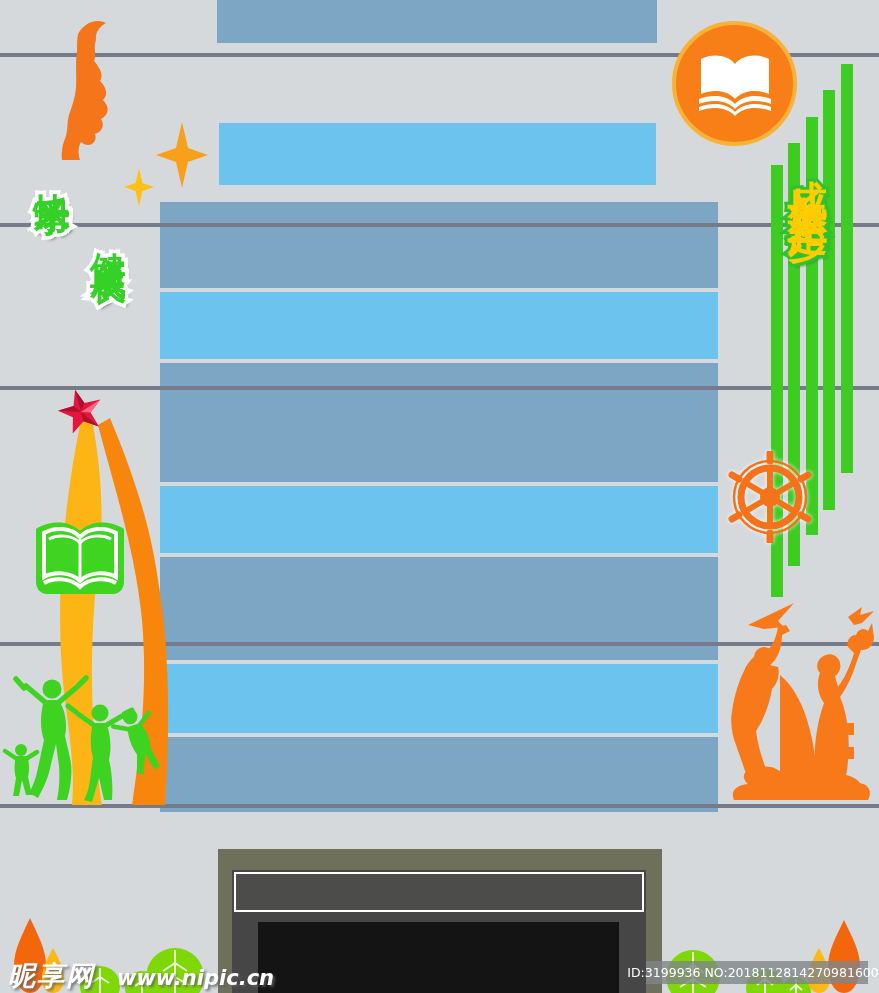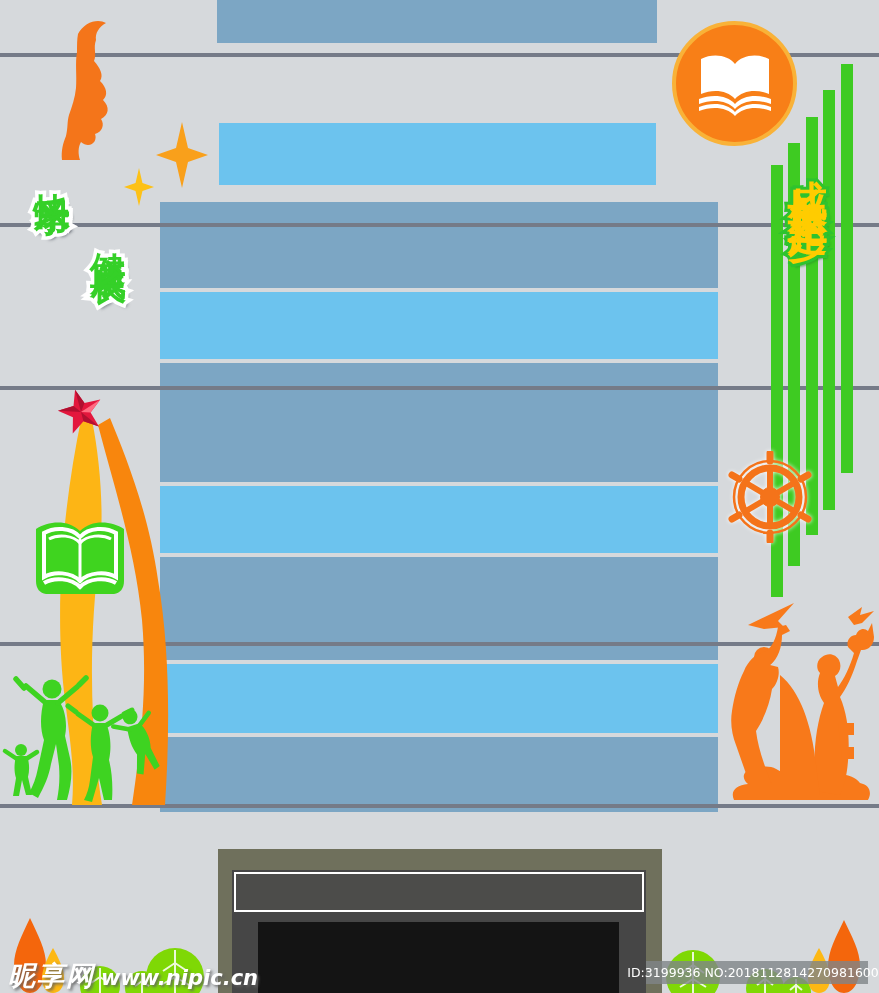--- a/index.html
+++ b/index.html
@@ -29,21 +29,21 @@
   }
   #bottom-frame{position:absolute;left:218px;top:849px;width:444px;height:144px;background:#6f705c;}
   #bottom-inner{position:absolute;left:14px;top:21px;width:414px;height:123px;background:#464646;}
   #bottom-sign{position:absolute;left:2px;top:2px;width:406px;height:36px;
     border:2px solid #ffffff;background:#4c4c4a;}
   #bottom-screen{position:absolute;left:26px;top:52px;width:361px;height:71px;background:#141414;}
   #watermark{position:absolute;left:8px;top:958px;white-space:nowrap;
     font-style:italic;font-weight:bold;color:#ffffff;
     text-shadow:2px 2px 3px rgba(95,95,95,.85);}
   #watermark .wm-cn{font-size:27px;letter-spacing:2px;}
-  #watermark .wm-url{font-size:21px;margin-left:6px;}
+  #watermark .wm-url{font-size:21px;margin-left:22px;}
   #idbar{position:absolute;left:646px;top:961px;width:222px;height:23px;
     background:rgba(128,132,136,.8);display:flex;align-items:center;justify-content:center;}
   #idbar span{color:#ffffff;font-size:12.5px;white-space:nowrap;}
   svg{display:block;}
 </style>
 </head>
 <body>
 
 <div id="stage">
 

